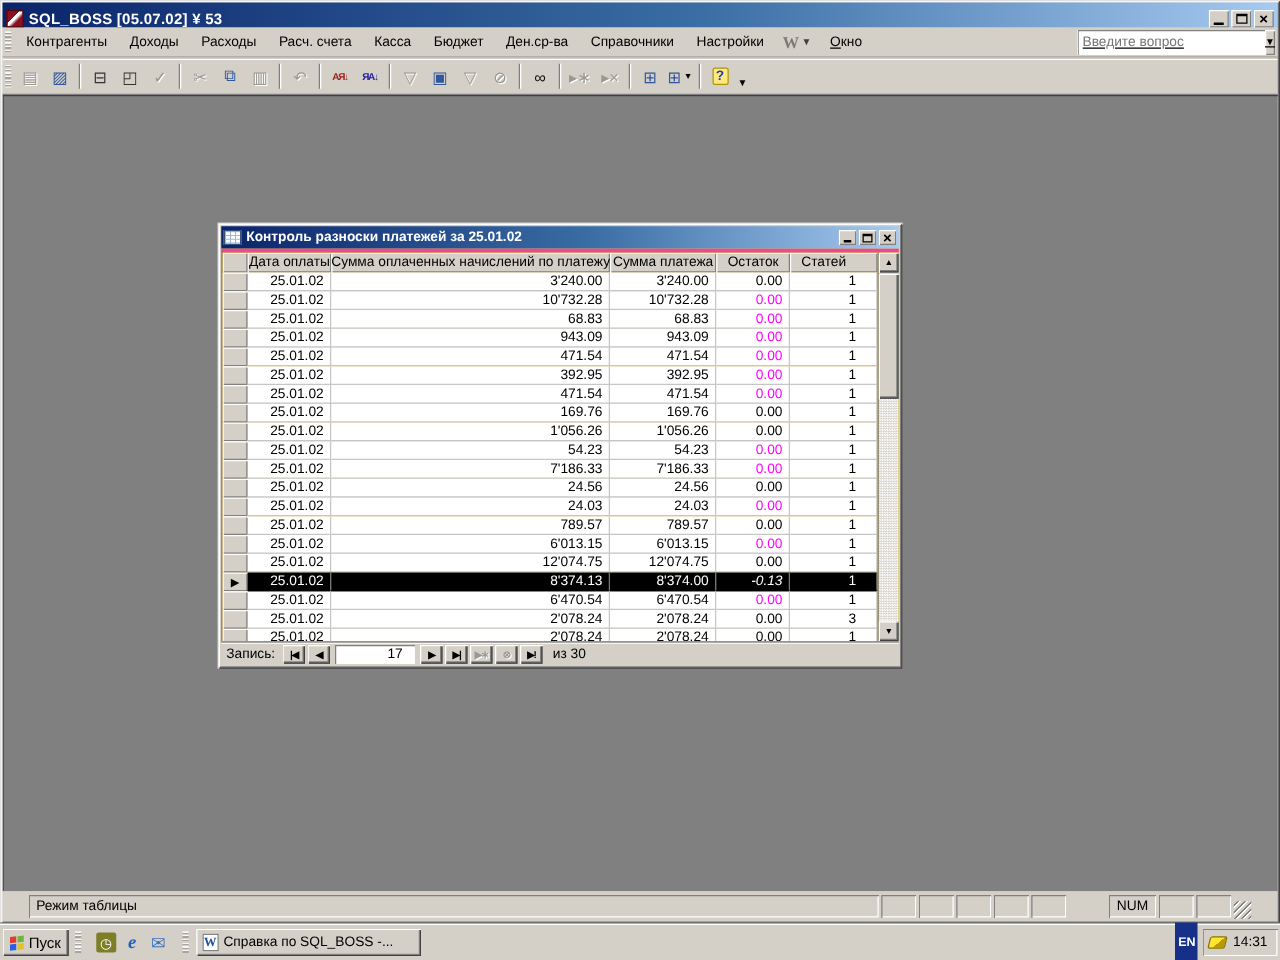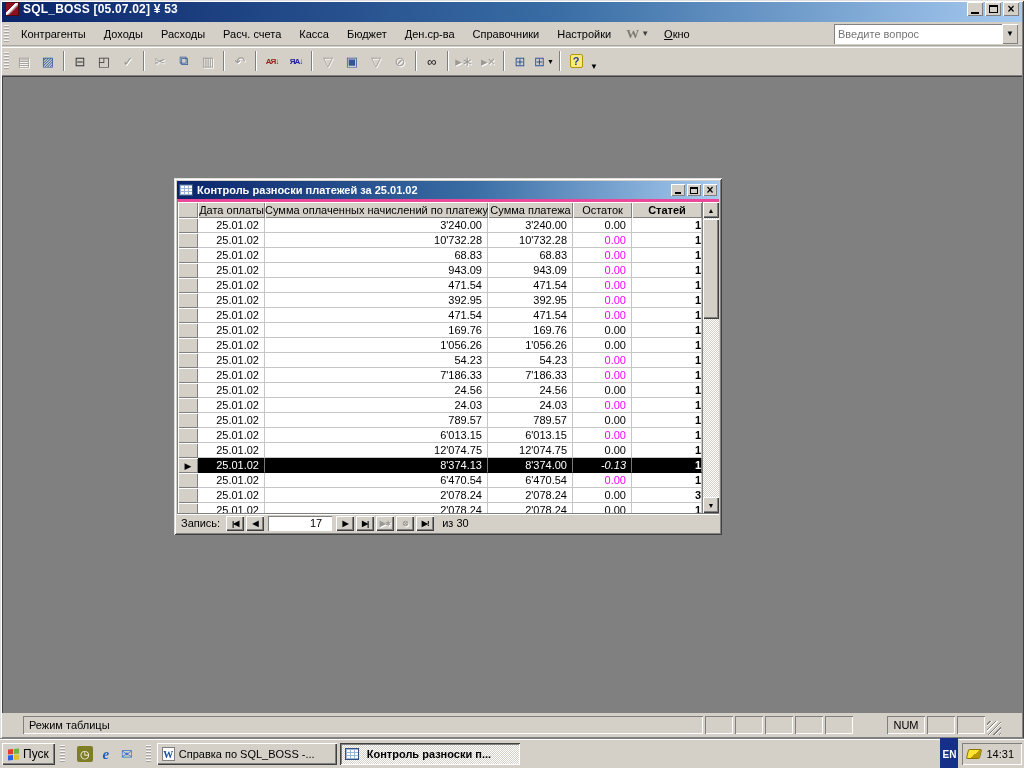--- a/index.html
+++ b/index.html
@@ -6,43 +6,43 @@
   html,body { width:1024px; height:768px; overflow:hidden; }
   body { font-family:"Liberation Sans", sans-serif; font-size:11px; background:#d4d0c8; }
   .screen { position:relative; width:1024px; height:768px; background:#d4d0c8; }
   .raised-thin { background:#d4d0c8; box-shadow: inset 1px 1px #ffffff, inset -1px -1px #808080; }
 
   
   .app { position:absolute; left:0; top:0; width:1024px; height:739px;
          background:#d4d0c8; box-shadow: inset 1px 1px #dfdfdf, inset -1px -1px #404040, inset 2px 2px #ffffff, inset -2px -2px #808080; }
   .titlebar { position:absolute; left:2px; top:2px; right:2px; height:20px;
               background:linear-gradient(to right,#0a246a,#3a6ea5 55%,#a6caf0);
-              display:flex; align-items:flex-start; padding:0 3px; }
+              display:flex; align-items:flex-end; padding:0 3px; }
   .app-icon { width:14px; height:14px; margin-right:4px; flex:0 0 auto;
               background:linear-gradient(135deg, transparent 38%, #ffffff 38%, #ffffff 52%, #e0e0e0 52%, transparent 66%), #8c1022;
               border:1px solid #4d0810; }
   .titlebar .title { color:#fff; font-weight:bold; font-size:12px; letter-spacing:.2px; flex:1 1 auto; white-space:nowrap; overflow:hidden; }
   .winbtns { display:flex; gap:2px; }
   .winbtn { width:16px; height:14px; display:flex; align-items:center; justify-content:center; font-size:10px; font-weight:bold; color:#000; }
   .winbtn .min-g { display:block; width:8px; height:2px; background:#000; margin-top:7px; }
   .winbtn .max-g { display:block; width:9px; height:8px; border:1px solid #000; border-top:2px solid #000; }
   .winbtn .cls-g { font-size:12px; line-height:10px; }
 
   
   .menubar { position:absolute; left:2px; top:22px; right:2px; height:24px; background:#d4d0c8;
              display:flex; align-items:center; border-bottom:1px solid #a8a4a0; }
   .grip { width:5px; height:18px; margin:0 3px 0 2px;
           background:repeating-linear-gradient(to bottom,#ffffff 0 1px,#9a9a9a 1px 2px, transparent 2px 3px); opacity:.8; }
   .menu-item { padding:3px 9px; white-space:nowrap; color:#000; }
   .menu-item.ul-first::first-letter { text-decoration:underline; }
   .word-menu { display:flex; align-items:center; gap:2px; padding:0 6px; }
   .word-menu .wglyph { font-family:"Liberation Serif",serif; font-weight:bold; color:#7c7c74; font-size:13px; }
   .word-menu .caret { font-size:8px; color:#404040; }
-  .menu-search { margin-left:auto; margin-right:4px; width:184px; height:20px; background:#fff; display:flex;
-                 box-shadow: inset 1px 1px #808080, inset -1px -1px #ffffff; }
+  .menu-search { margin-left:auto; margin-right:4px; width:156px; height:20px; background:#fff; display:flex;
+                 box-shadow: inset 1px 1px #808080, inset -1px -1px #ffffff; text-decoration: underline; }
   .menu-search input { flex:1; border:0; outline:none; padding:0 4px; font:11px "Liberation Sans",sans-serif; color:#444; background:transparent; }
   .menu-search .drop { width:16px; display:flex; align-items:center; justify-content:center; font-size:8px; }
 
   
   .toolbar { position:absolute; left:2px; top:47px; right:2px; height:29px; background:#d4d0c8;
              display:flex; align-items:center; border-bottom:1px solid #808080; box-shadow: inset 0 1px #fff; }
   .tb-sep { width:2px; height:20px; margin:0 3px; border-left:1px solid #808080; border-right:1px solid #fff; }
   .tb-btn { min-width:22px; height:22px; display:flex; align-items:center; justify-content:center; margin:0 1px; gap:1px;
             font-size:13px; color:#222; }
   .tb-btn.small-text { font-size:8px; font-weight:bold; letter-spacing:-1px; }
@@ -78,21 +78,21 @@
            display:flex; align-items:center; justify-content:center; white-space:nowrap; overflow:hidden; font-size:11px; }
   .ds-row { display:flex; height:15px; flex:0 0 auto; background:#fff; }
   .cell { border-right:1px solid #c6c6c6; border-bottom:1px solid #c6c6c6; display:flex; align-items:center;
           justify-content:flex-end; padding-right:5px; white-space:nowrap; overflow:hidden; font-size:11px; color:#000; }
   .c-sel { width:20px; flex:0 0 auto; background:#d4d0c8; box-shadow: inset 1px 1px #ffffff, inset -1px -1px #808080;
            border:0; justify-content:center; padding:0; color:#000; font-size:8px; }
   .c-date { width:67px; flex:0 0 auto; }
   .c-accr { flex:1 1 auto; }
   .c-pay { width:85px; flex:0 0 auto;text-align:center; }
   .c-bal { width:59px; flex:0 0 auto; }
-  .c-items { width:70px; flex:0 0 auto; padding-right:0;font-weight:bold; }
+  .c-items { width:70px; flex:0 0 auto; padding-right:16px; }
   .ds-row.selected .cell:not(.c-sel) { background:#000; color:#fff; border-right-color:#777; border-bottom-color:#000; }
   .ds-row .bal-magenta { color:#ff00ff; }
   .ds-row .bal-green { color:#00dd00; }
   .ds-row.selected .bal-green { color:#00dd00;font-style:italic; }
 
   
   .ds-scroll { width:17px; flex:0 0 auto; display:flex; flex-direction:column;
                background:repeating-conic-gradient(#ffffff 0% 25%, #d4d0c8 0% 50%) 0 0 / 2px 2px; border-left:1px solid #808080; }
   .sb-btn { height:16px; flex:0 0 auto; background:#d4d0c8; box-shadow: inset 1px 1px #ffffff, inset -1px -1px #404040, inset -2px -2px #808080;
             display:flex; align-items:center; justify-content:center; font-size:7px; color:#000; }
@@ -518,24 +518,20 @@
         <span class="ql-ico ico-desktop">◷</span>
         <span class="ql-ico ico-ie">e</span>
         <span class="ql-ico ico-mail">✉</span>
       </span>
     <span class="grip"></span>
     <span id="task-buttons" style="display:flex;gap:3px;">
         <span class="task-btn">
           <span class="word-ico">W</span>
           <span>Справка по SQL_BOSS -...</span>
         </span>
-        <span class="task-btn active">
-          <span class="sheet-ico"></span>
-          <span>Контроль разноски п...</span>
-        </span>
       </span>
     <span class="tray">
       <span class="lang-badge">EN</span>
       <span class="tray-panel">
         <span class="key-ico"></span>
         <span class="clock">14:31</span>
       </span>
     </span>
   </div>
 

